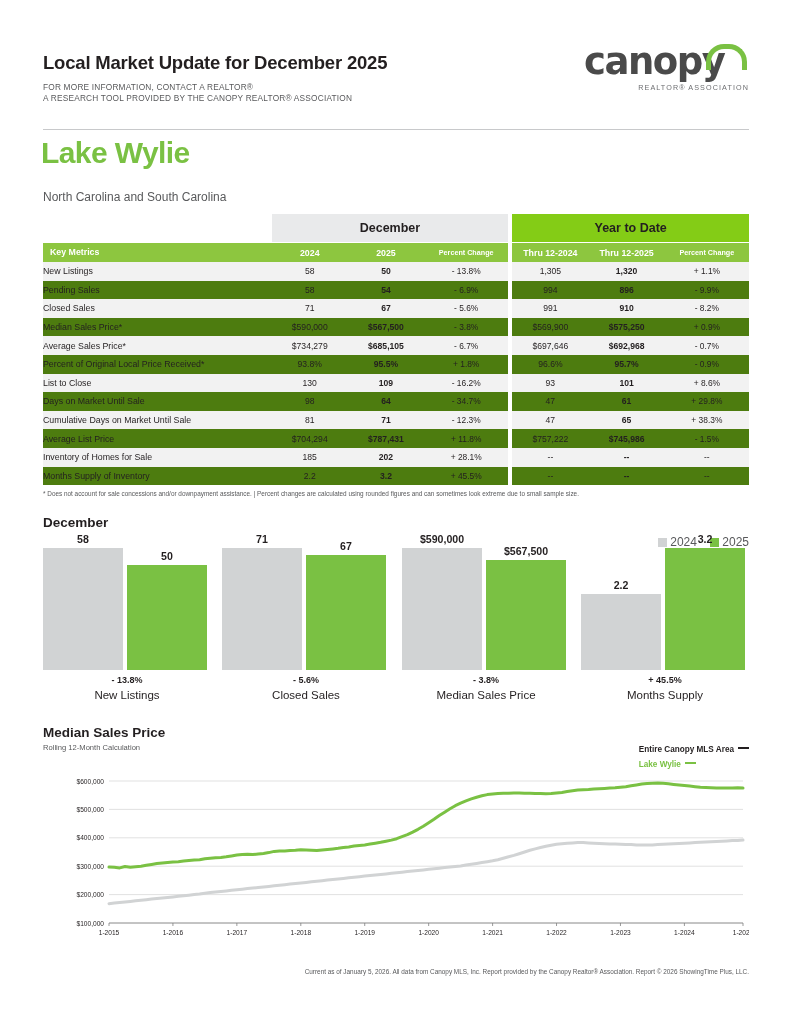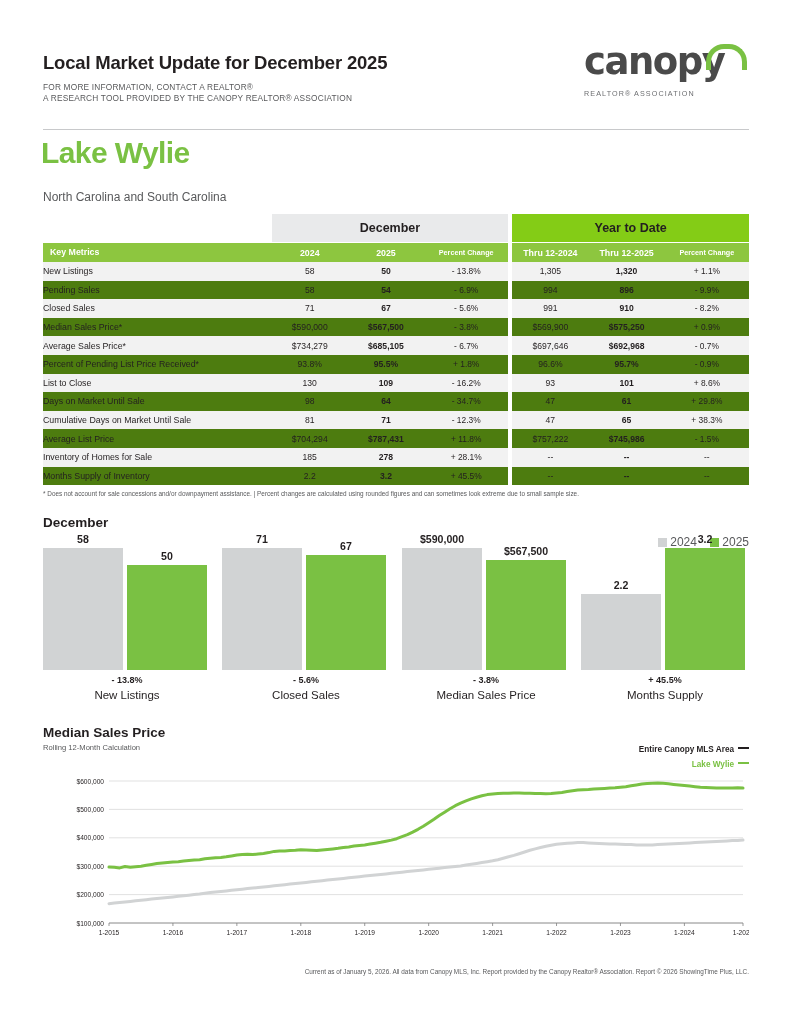--- a/index.html
+++ b/index.html
@@ -68,21 +68,22 @@
     right: 2px; top: 2px;
     width: 31px; height: 21px;
     border: 5px solid #7ac143;
     border-bottom: none;
     border-radius: 18px 18px 0 0;
   }
   .logo-assoc {
     font-size: 7.2px;
     letter-spacing: 1.1px;
     color: #6d6e71;
-    margin-top: 7px;
+    margin-top: 1px;
+    text-align: right;
   }
 
   
   .area-title {
     position: absolute;
     left: 41px; top: 136px;
     font-size: 30px;
     font-weight: bold;
     color: #7ac143;
     letter-spacing: -0.6px;
@@ -253,21 +254,21 @@
     font-weight: bold;
   }
   .lc-sub {
     font-size: 7.6px;
     color: #58595b;
     margin-top: 3px;
   }
   .lc-legend {
     position: absolute;
     right: 0; top: 20px;
-    text-align: right;
+    text-align: left;
     font-size: 8.2px;
     font-weight: bold;
   }
   .lc-legend .l1 { color: #231f20; }
   .lc-legend .l2 { color: #7ac143; margin-top: 6px; }
   .lc-legend .dash {
     display: inline-block;
     width: 11px;
     border-top: 2px solid currentColor;
     vertical-align: 3px;
@@ -374,21 +375,21 @@
             <td class="label">Average Sales Price*</td>
             <td class="v">$734,279</td>
             <td class="v bold">$685,105</td>
             <td class="v pct">- 6.7%</td>
             <td class="gap"></td>
             <td class="v">$697,646</td>
             <td class="v bold">$692,968</td>
             <td class="v pct">- 0.7%</td>
           </tr>
           <tr class="even">
-            <td class="label">Percent of Pending List Price Received*</td>
+            <td class="label">Percent of Original Local Price Received*</td>
             <td class="v">93.8%</td>
             <td class="v bold">95.5%</td>
             <td class="v pct">+ 1.8%</td>
             <td class="gap"></td>
             <td class="v">96.6%</td>
             <td class="v bold">95.7%</td>
             <td class="v pct">- 0.9%</td>
           </tr>
           <tr class="odd">
             <td class="label">List to Close</td>
@@ -426,21 +427,21 @@
             <td class="v bold">$787,431</td>
             <td class="v pct">+ 11.8%</td>
             <td class="gap"></td>
             <td class="v">$757,222</td>
             <td class="v bold">$745,986</td>
             <td class="v pct">- 1.5%</td>
           </tr>
           <tr class="odd">
             <td class="label">Inventory of Homes for Sale</td>
             <td class="v">185</td>
-            <td class="v bold">278</td>
+            <td class="v bold">202</td>
             <td class="v pct">+ 28.1%</td>
             <td class="gap"></td>
             <td class="v">--</td>
             <td class="v bold">--</td>
             <td class="v pct">--</td>
           </tr>
           <tr class="even">
             <td class="label">Months Supply of Inventory</td>
             <td class="v">2.2</td>
             <td class="v bold">3.2</td>

